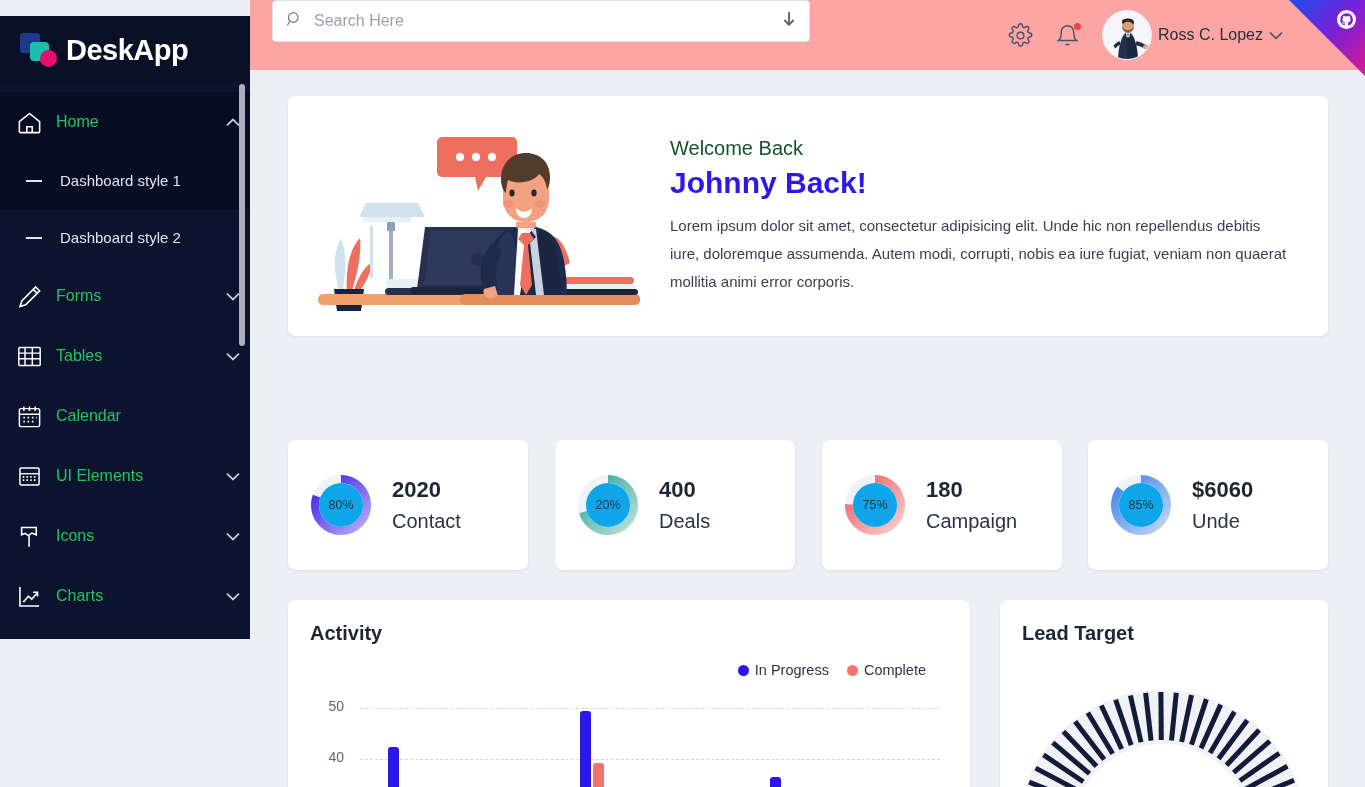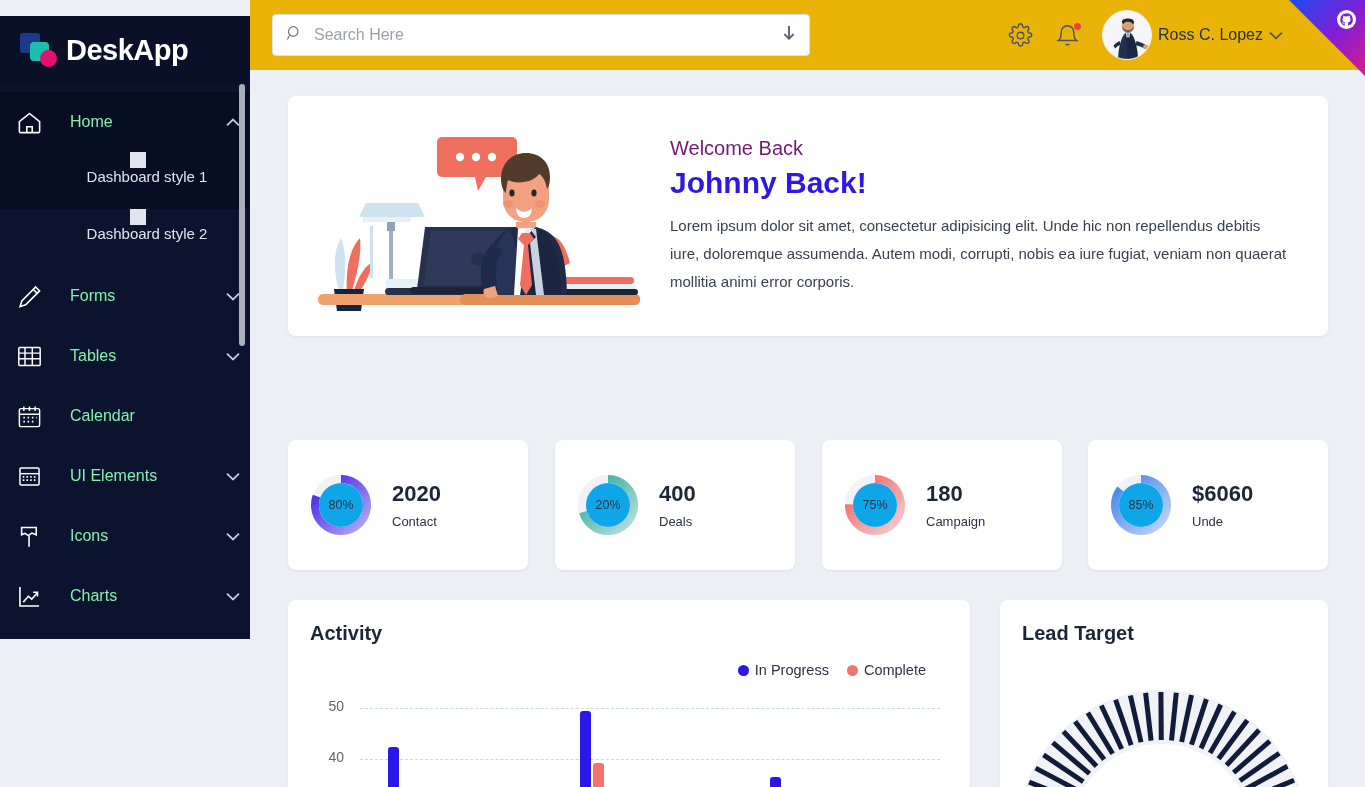--- a/index.html
+++ b/index.html
@@ -47,45 +47,44 @@
     cursor: pointer;
     position: relative;
   }
   .nav-item.active-group { background: #070d22; }
   .nav-ico {
     width: 34px; flex: 0 0 34px;
     display: flex; align-items: center; justify-content: flex-start;
     color: #ffffff;
   }
   .nav-label {
-    color: #86efac; font-size: 16px; flex: 1 1 auto; margin-left: 20px;
+    color: #22c55e; font-size: 16px; flex: 1 1 auto; margin-left: 6px;
   }
   .nav-caret { width: 34px; color: #c5cbd8; display:flex; align-items:center; justify-content:center; }
   .sub-item {
     display: flex; align-items: center;
     height: 57px;
     padding-left: 26px;
     cursor: pointer;
-    flex-direction: column;
   }
   .sub-item.sub-active { background: #070d22; }
   .sub-dash { width: 16px; height: 2px; background: #dfe4ee; flex: 0 0 16px; }
   .sub-label { color: #dfe4ee; font-size: 15px; margin-left: 18px; }
   #side-scrollbar {
     position: absolute; right: 5px; top: 68px;
     width: 6px; height: 262px;
     background: #a9b0ba; border-radius: 3px;
   }
 
   
   #header {
     position: absolute; left: 250px; top: 0;
     width: 1115px; height: 70px;
-    background: #eab308;
-    display: flex; align-items: center;
+    background: #fca5a5;
+    display: flex; align-items: flex-start;
     z-index: 30;
   }
   #search-box {
     margin-left: 22px;
     width: 538px; height: 42px;
     border: 1px solid #dde1e7; border-radius: 4px;
     display: flex; align-items: center;
     padding: 0 12px;
     background: #fff;
   }
@@ -127,40 +126,40 @@
   .card { background: #fff; border-radius: 8px; box-shadow: 0 1px 3px rgba(25,35,60,.07); }
 
   
   #welcome {
     position: absolute; left: 38px; top: 26px;
     width: 1040px; height: 240px;
     display: flex; align-items: center;
   }
   #welcome-illus { width: 360px; height: 215px; flex: 0 0 360px; margin-left: 12px; position: relative; }
   #welcome-text { flex: 1 1 auto; padding-left: 10px; padding-right: 38px; }
-  .wb-small { font-size: 20px; color: #701a75; }
+  .wb-small { font-size: 20px; color: #14532d; }
   .wb-name { font-size: 30px; font-weight: bold; color: #2d18e8; margin-top: 6px; }
   .wb-para { font-size: 15px; line-height: 28px; color: #39414f; margin-top: 12px; }
 
   
   .stat-card {
     position: absolute; top: 370px;
     width: 240px; height: 130px;
     display: flex; align-items: center;
     padding-left: 22px; gap: 20px;
   }
   .donut { width: 62px; height: 62px; position: relative; flex: 0 0 62px; }
   .donut-hole {
     position: absolute; left: 9px; top: 9px; width: 44px; height: 44px;
     background: #0ea5e9; border-radius: 50%;
     display: flex; align-items: center; justify-content: center;
     font-size: 12.5px; color: #2b3444;
   }
   .stat-num { font-size: 22px; font-weight: bold; color: #1d2636; }
-  .stat-lbl { font-size: 13px; color: #2b3444; margin-top: 7px; }
+  .stat-lbl { font-size: 20px; color: #2b3444; margin-top: 7px; }
 
   
   #activity { position: absolute; left: 38px; top: 530px; width: 682px; height: 300px; }
   .card-title { font-size: 20px; font-weight: bold; color: #1d2636; padding: 22px 0 0 22px; }
   #legend {
     position: absolute; right: 44px; top: 62px;
     display: flex; gap: 18px; align-items: center;
   }
   .lg-item { display: flex; align-items: center; gap: 6px; font-size: 14.5px; color: #2b3444; }
   .lg-dot { width: 11px; height: 11px; border-radius: 50%; }

